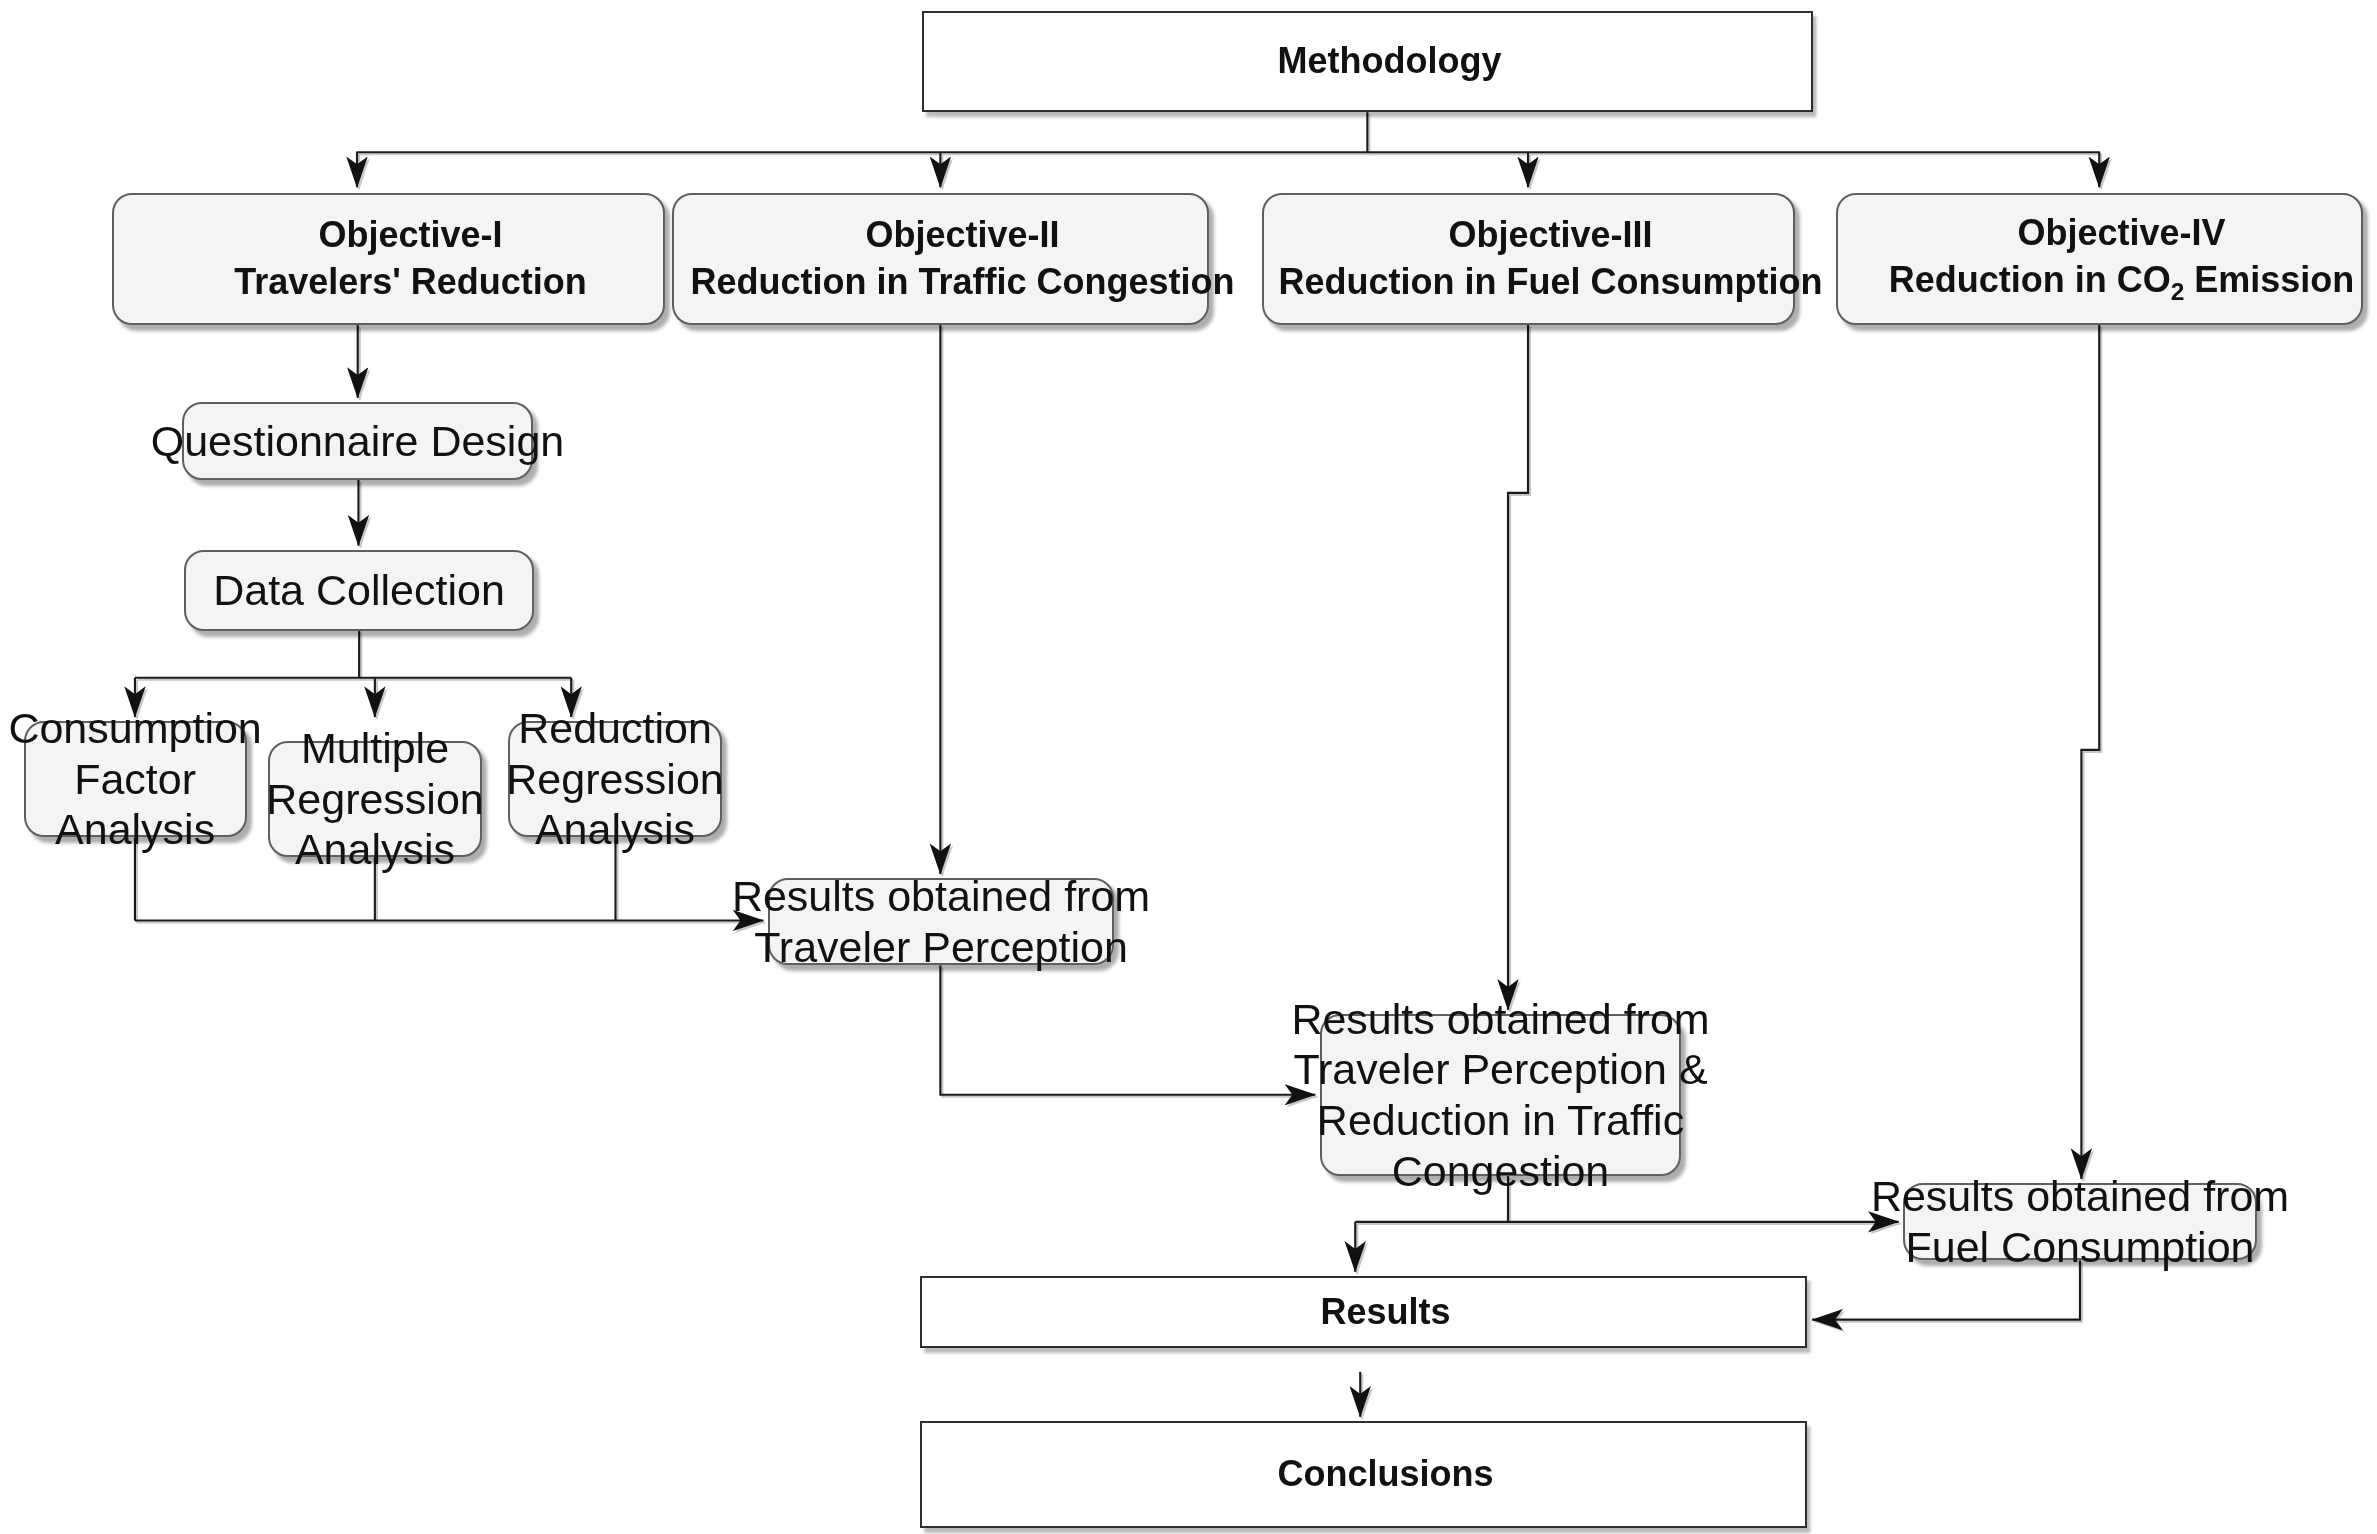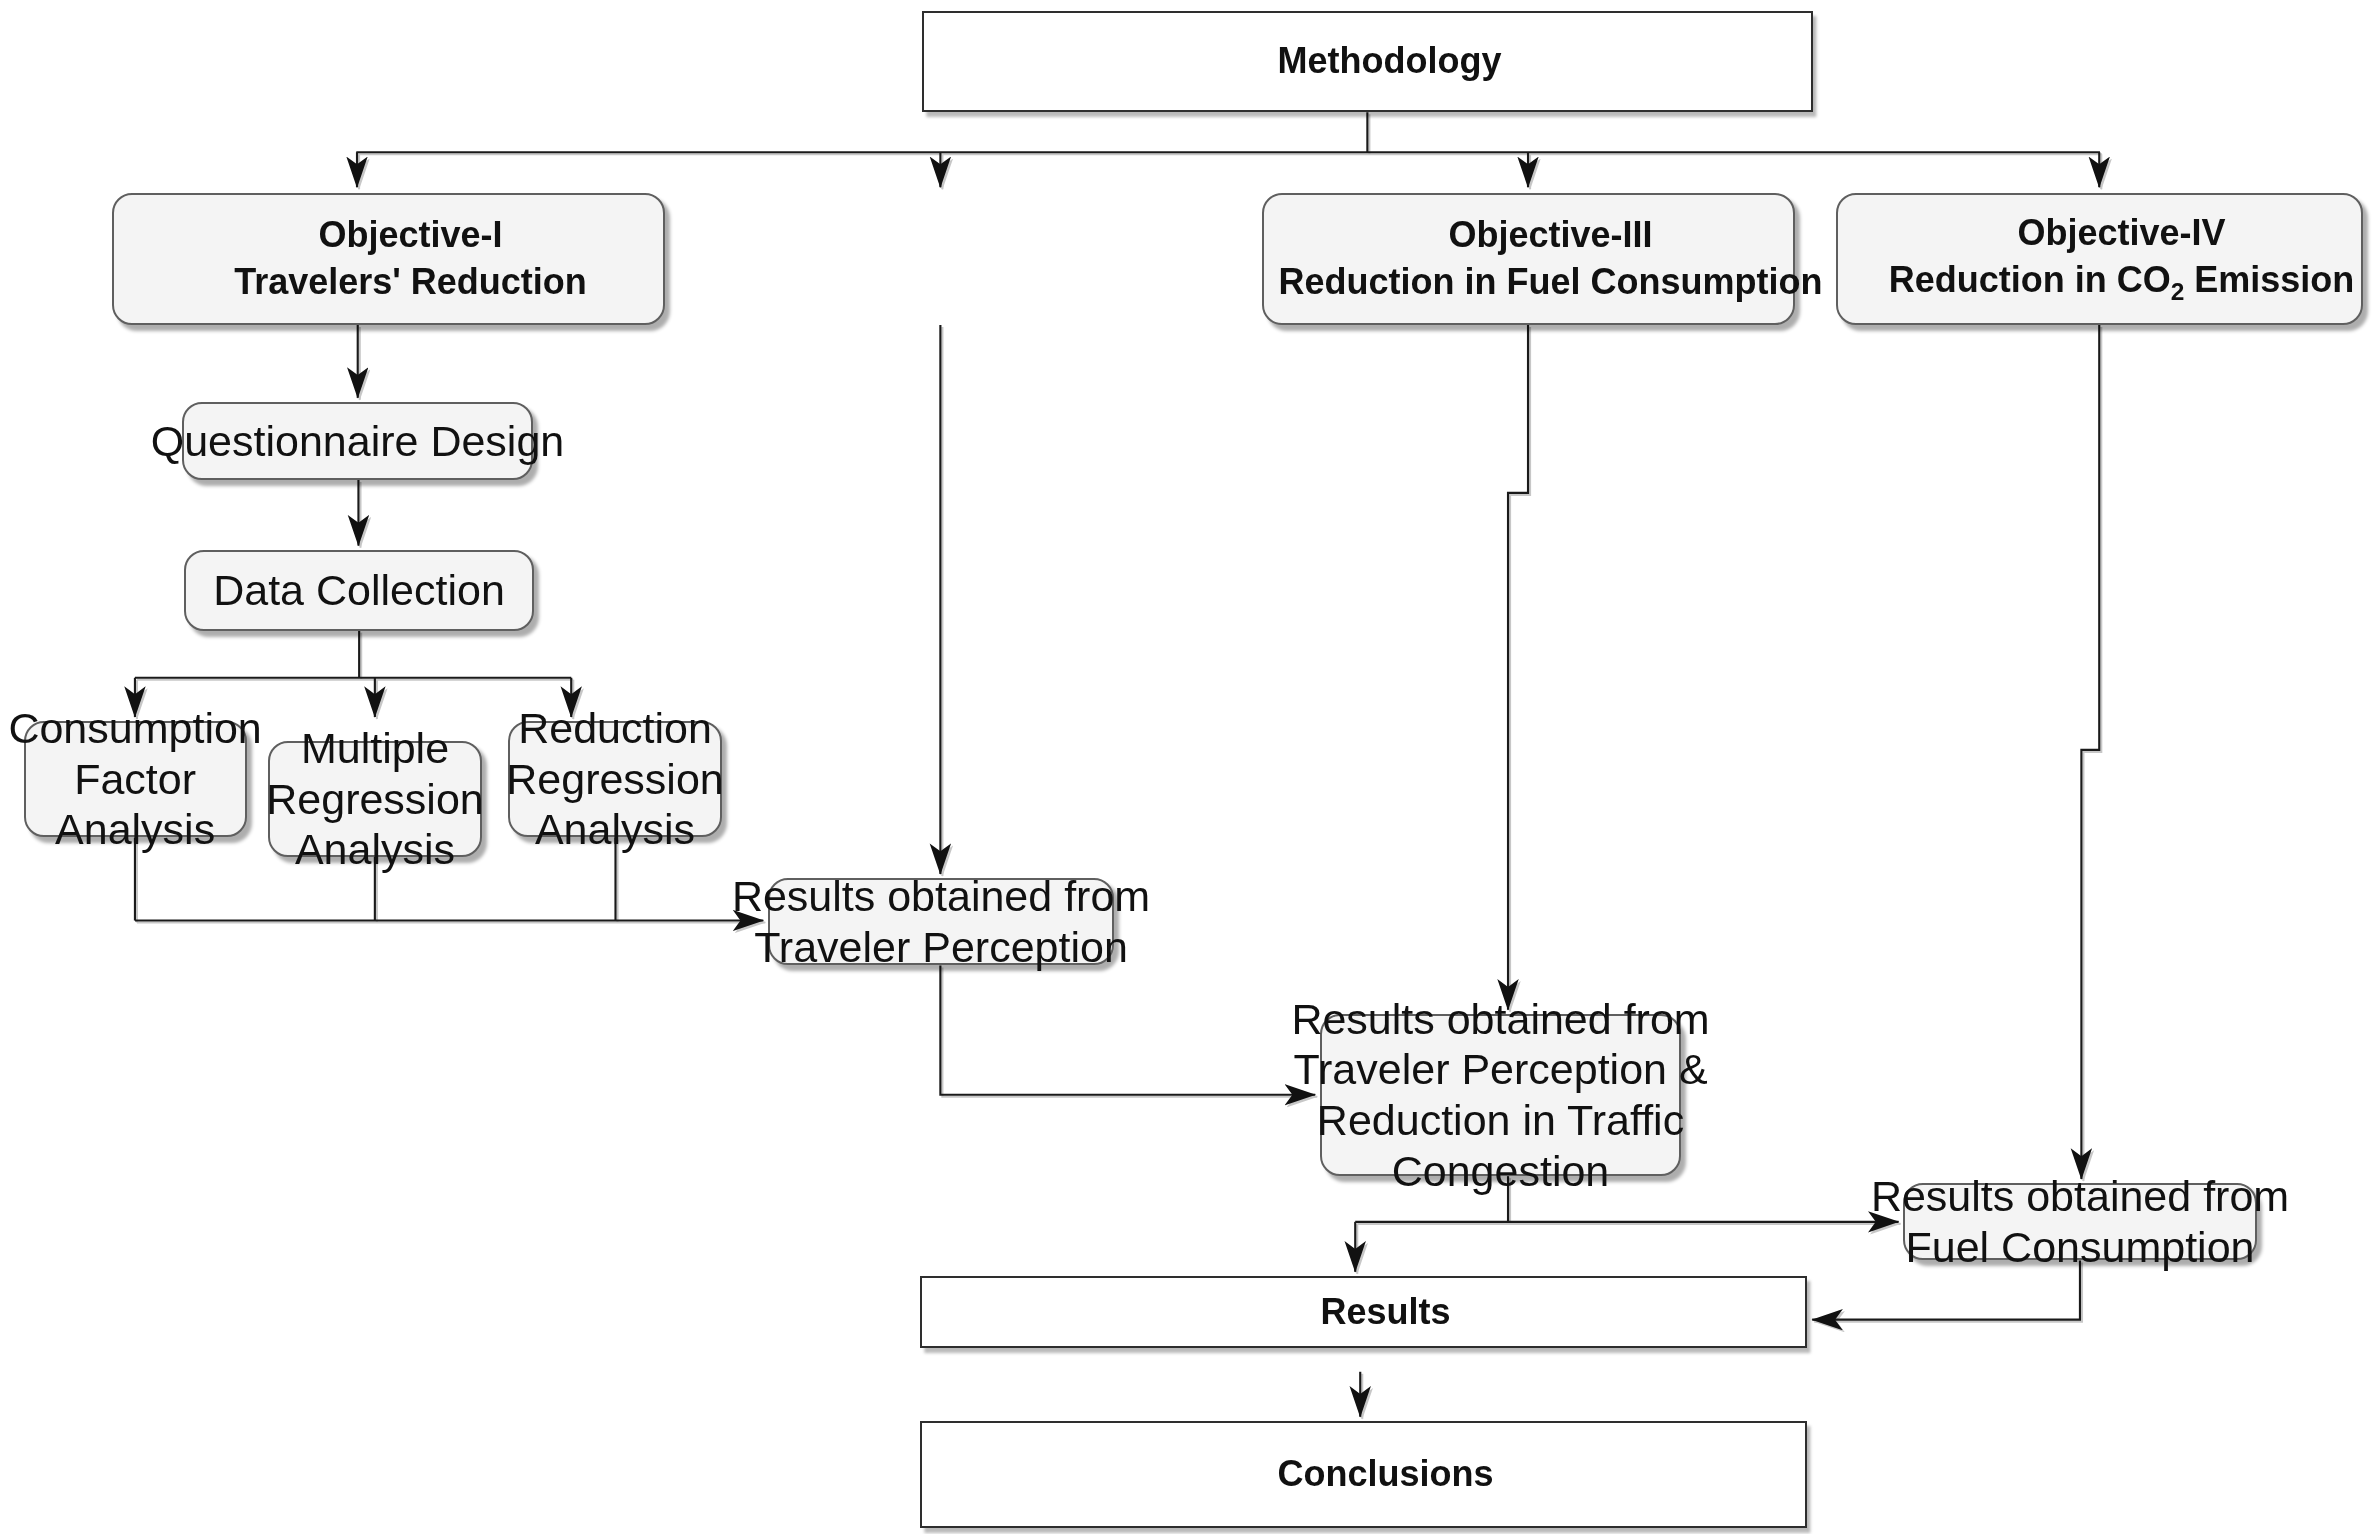--- a/index.html
+++ b/index.html
@@ -89,20 +89,24 @@
 
   <div class="node rect hdr" style="left:922px;top:10.7px;width:891px;height:101px;">
     <span class="line">Methodology</span>
   </div>
 
   <div class="node rounded hdr" style="left:88px;top:193px;width:553px;height:132px;margin-left:24px;">
     <span class="line">Objective-I</span>
     <span class="line">Travelers' Reduction</span>
   </div>
 
+  <div class="node rounded hdr" style="left:672px;top:193px;width:537px;height:132px;">
+    <span class="line">Objective-II</span>
+    <span class="line">Reduction in Traffic Congestion</span>
+  </div>
 
   <div class="node rounded hdr" style="left:1262px;top:193px;width:533px;height:132px;">
     <span class="line">Objective-III</span>
     <span class="line">Reduction in Fuel Consumption</span>
   </div>
 
   <div class="node rounded hdr" style="left:1836px;top:193px;width:527px;height:132px;">
     <span class="line">Objective-IV</span>
     <span class="line"><span>Reduction in CO</span><sub>2</sub><span> Emission</span></span>
   </div>

